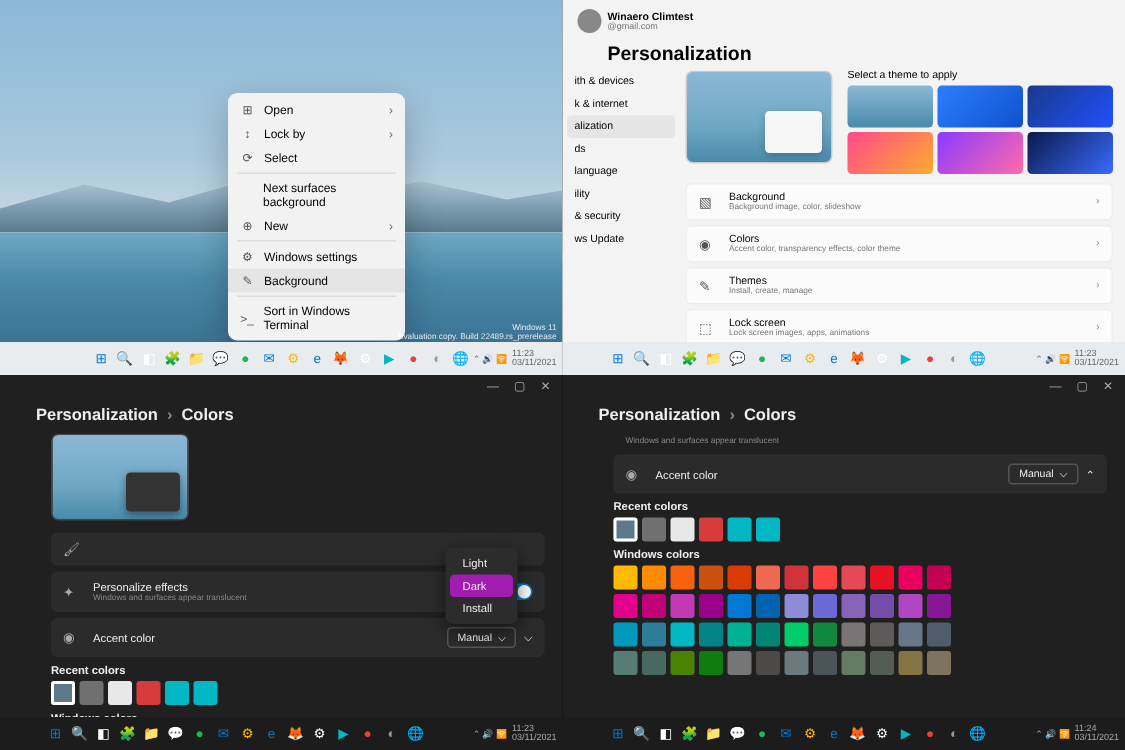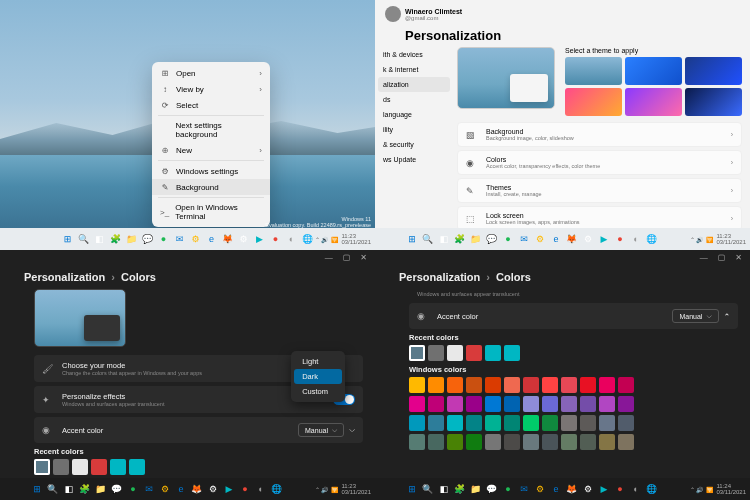--- a/index.html
+++ b/index.html
@@ -54,21 +54,21 @@
 .qd .preview::after{content:"";position:absolute;right:5px;bottom:5px;width:36px;height:26px;background:#333;border-radius:3px;box-shadow:0 2px 6px rgba(0,0,0,.4)}
 .qd .row{background:#2b2b2b;border-radius:4px;padding:6px 8px;margin-bottom:4px;display:flex;align-items:center;gap:8px;font-size:7.5px}
 .qd .row-icon{width:12px;font-size:9px;color:#aaa}
 .qd .row-sub{color:#888;font-size:5.5px}
 .qd .row-right{margin-left:auto;display:flex;align-items:center;gap:5px}
 .qd .toggle{width:22px;height:11px;border-radius:6px;background:#0078d4;position:relative}
 .qd .toggle::after{content:"";position:absolute;right:1px;top:1px;width:9px;height:9px;border-radius:50%;background:#fff}
 .qd .dd{border:1px solid #555;border-radius:3px;padding:2px 6px;font-size:7px;display:flex;align-items:center;gap:4px}
 .qd .popup{position:absolute;background:#2c2c2c;border-radius:5px;padding:3px;font-size:7.5px;box-shadow:0 4px 12px rgba(0,0,0,.5)}
 .qd .popup div{padding:3px 14px 3px 8px;border-radius:3px}
-.qd .popup div.sel{background:#0369a1}
+.qd .popup div.sel{background:#a21caf}
 .sect{font-size:7.5px;font-weight:600;margin:4px 0 3px}
 .swatches{display:flex;gap:3px;flex-wrap:wrap}
 .sw{width:16px;height:16px;border-radius:2px}
 .sw.sel{outline:2px solid #fff;outline-offset:-2px}
 .grid{display:grid;grid-template-columns:repeat(12,16px);gap:3px}
 
 
 .tb{position:absolute;bottom:0;left:0;right:0;height:22px;display:flex;align-items:center;padding:0 4px;gap:2px}
 .tb.light{background:#e8ecef}
 .tb.dark{background:#1c1c1c}
@@ -86,50 +86,50 @@
     <div class="shore"></div>
     <div class="water"></div>
   <div class="ctx" id="ctx">
       <div class="ctx-item">
         <span class="ctx-icon">⊞</span>
         <span>Open</span>
         <span class="ctx-arrow">›</span>
       </div>
       <div class="ctx-item">
         <span class="ctx-icon">↕</span>
-        <span>View by</span>
+        <span>Lock by</span>
         <span class="ctx-arrow">›</span>
       </div>
       <div class="ctx-item">
         <span class="ctx-icon">⟳</span>
         <span>Select</span>
       </div>
       <div class="ctx-sep"></div>
       <div class="ctx-item">
         <span class="ctx-icon"></span>
-        <span>Next settings background</span>
+        <span>Next surfaces background</span>
       </div>
       <div class="ctx-item">
         <span class="ctx-icon">⊕</span>
         <span>New</span>
         <span class="ctx-arrow">›</span>
       </div>
       <div class="ctx-sep"></div>
       <div class="ctx-item">
         <span class="ctx-icon">⚙</span>
         <span>Windows settings</span>
       </div>
       <div class="ctx-item hl">
         <span class="ctx-icon">✎</span>
         <span>Background</span>
       </div>
       <div class="ctx-sep"></div>
       <div class="ctx-item">
         <span class="ctx-icon">&gt;_</span>
-        <span>Open in Windows Terminal</span>
+        <span>Sort in Windows Terminal</span>
       </div>
     </div>
   <div class="watermark">
     <div>Windows 11</div>
     <div>Evaluation copy. Build 22489.rs_prerelease</div>
   </div>
   <div class="tb light center" id="tb1">
     <div class="tb-ic" style="color: rgb(0, 120, 212);">⊞</div>
       <div class="tb-ic" style="color: rgb(255, 255, 255);">🔍</div>
       <div class="tb-ic" style="color: rgb(255, 255, 255);">◧</div>
@@ -258,24 +258,20 @@
     </div>
   <div class="crumb">
     <span>Personalization</span><span class="sep">›</span><span>Colors</span>
   </div>
   <div class="body">
     <div class="nav"></div>
     <div class="main" style="position:relative">
       <div class="preview"></div>
       <div class="row">
         <span class="row-icon">🖌</span>
-        <div>
-            <div>Choose your mode</div>
-            <div class="row-sub">Change the colors that appear in Windows and your apps</div>
-          </div>
       </div>
       <div class="row">
         <span class="row-icon">✦</span>
         <div>
             <div>Personalize effects</div>
             <div class="row-sub">Windows and surfaces appear translucent</div>
           </div>
         <div class="row-right">
             <span>On</span>
             <div class="toggle"></div>
@@ -295,24 +291,24 @@
       <div class="sect">Recent colors</div>
       <div class="swatches" id="q3recent">
           <div class="sw sel" style="background: rgb(90, 122, 138);"></div>
           <div class="sw" style="background: rgb(112, 112, 112);"></div>
           <div class="sw" style="background: rgb(232, 232, 232);"></div>
           <div class="sw" style="background: rgb(216, 59, 59);"></div>
           <div class="sw" style="background: rgb(0, 183, 195);"></div>
           <div class="sw" style="background: rgb(0, 183, 195);"></div>
         </div>
       <div class="sect">Windows colors</div>
-      <div class="popup" style="top:62px;right:30px" id="q3popup">
+      <div class="popup" style="top:76px;right:30px" id="q3popup">
           <div>Light</div>
           <div class="sel">Dark</div>
-          <div>Custom</div>
+          <div>Install</div>
         </div>
     </div>
   </div>
   <div class="tb dark wide" id="tb3">
     <div class="tb-ic" style="color: rgb(0, 120, 212);">⊞</div>
       <div class="tb-ic" style="color: rgb(255, 255, 255);">🔍</div>
       <div class="tb-ic" style="color: rgb(255, 255, 255);">◧</div>
       <div class="tb-ic" style="color: rgb(76, 194, 255);">🧩</div>
       <div class="tb-ic" style="color: rgb(255, 185, 0);">📁</div>
       <div class="tb-ic" style="color: rgb(123, 104, 238);">💬</div>

